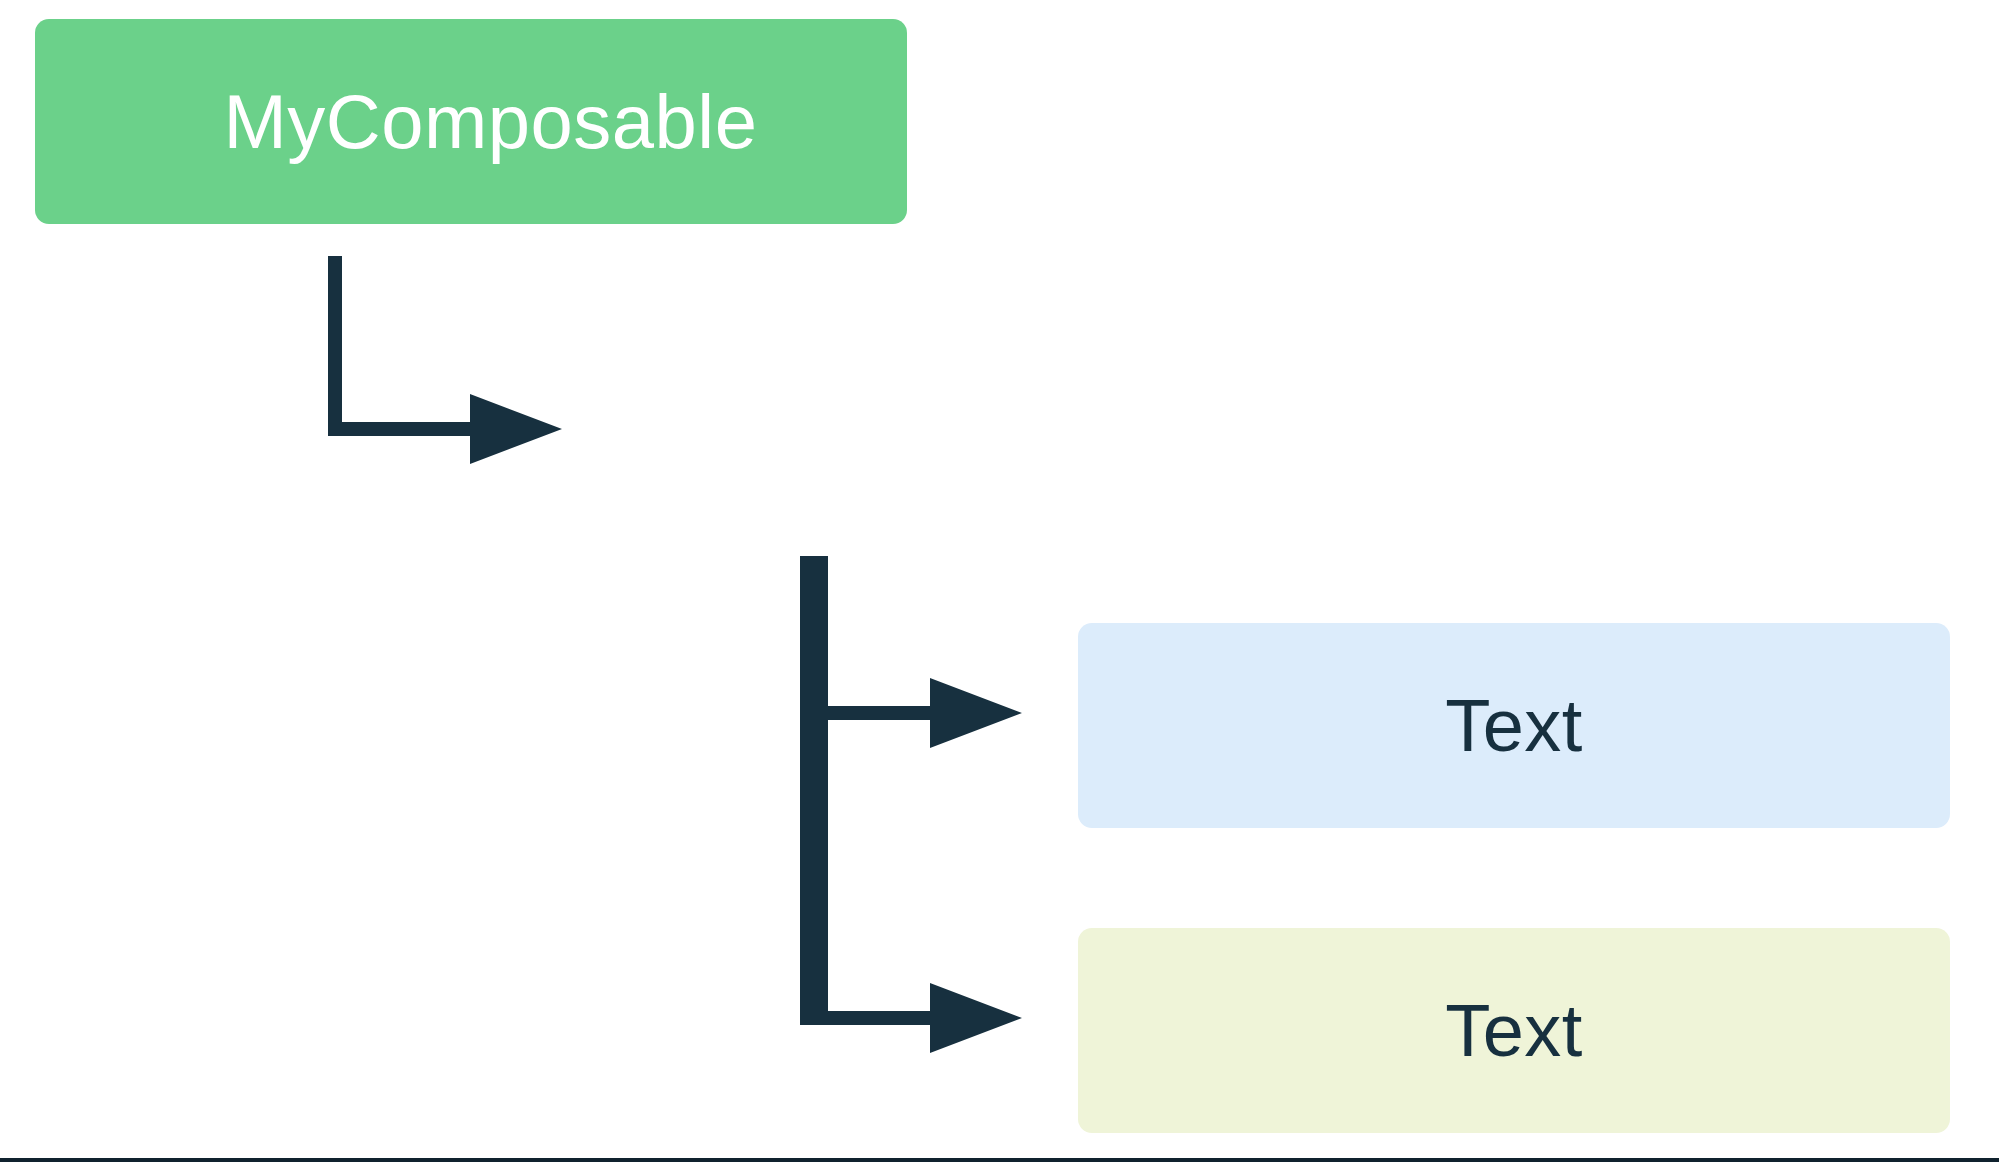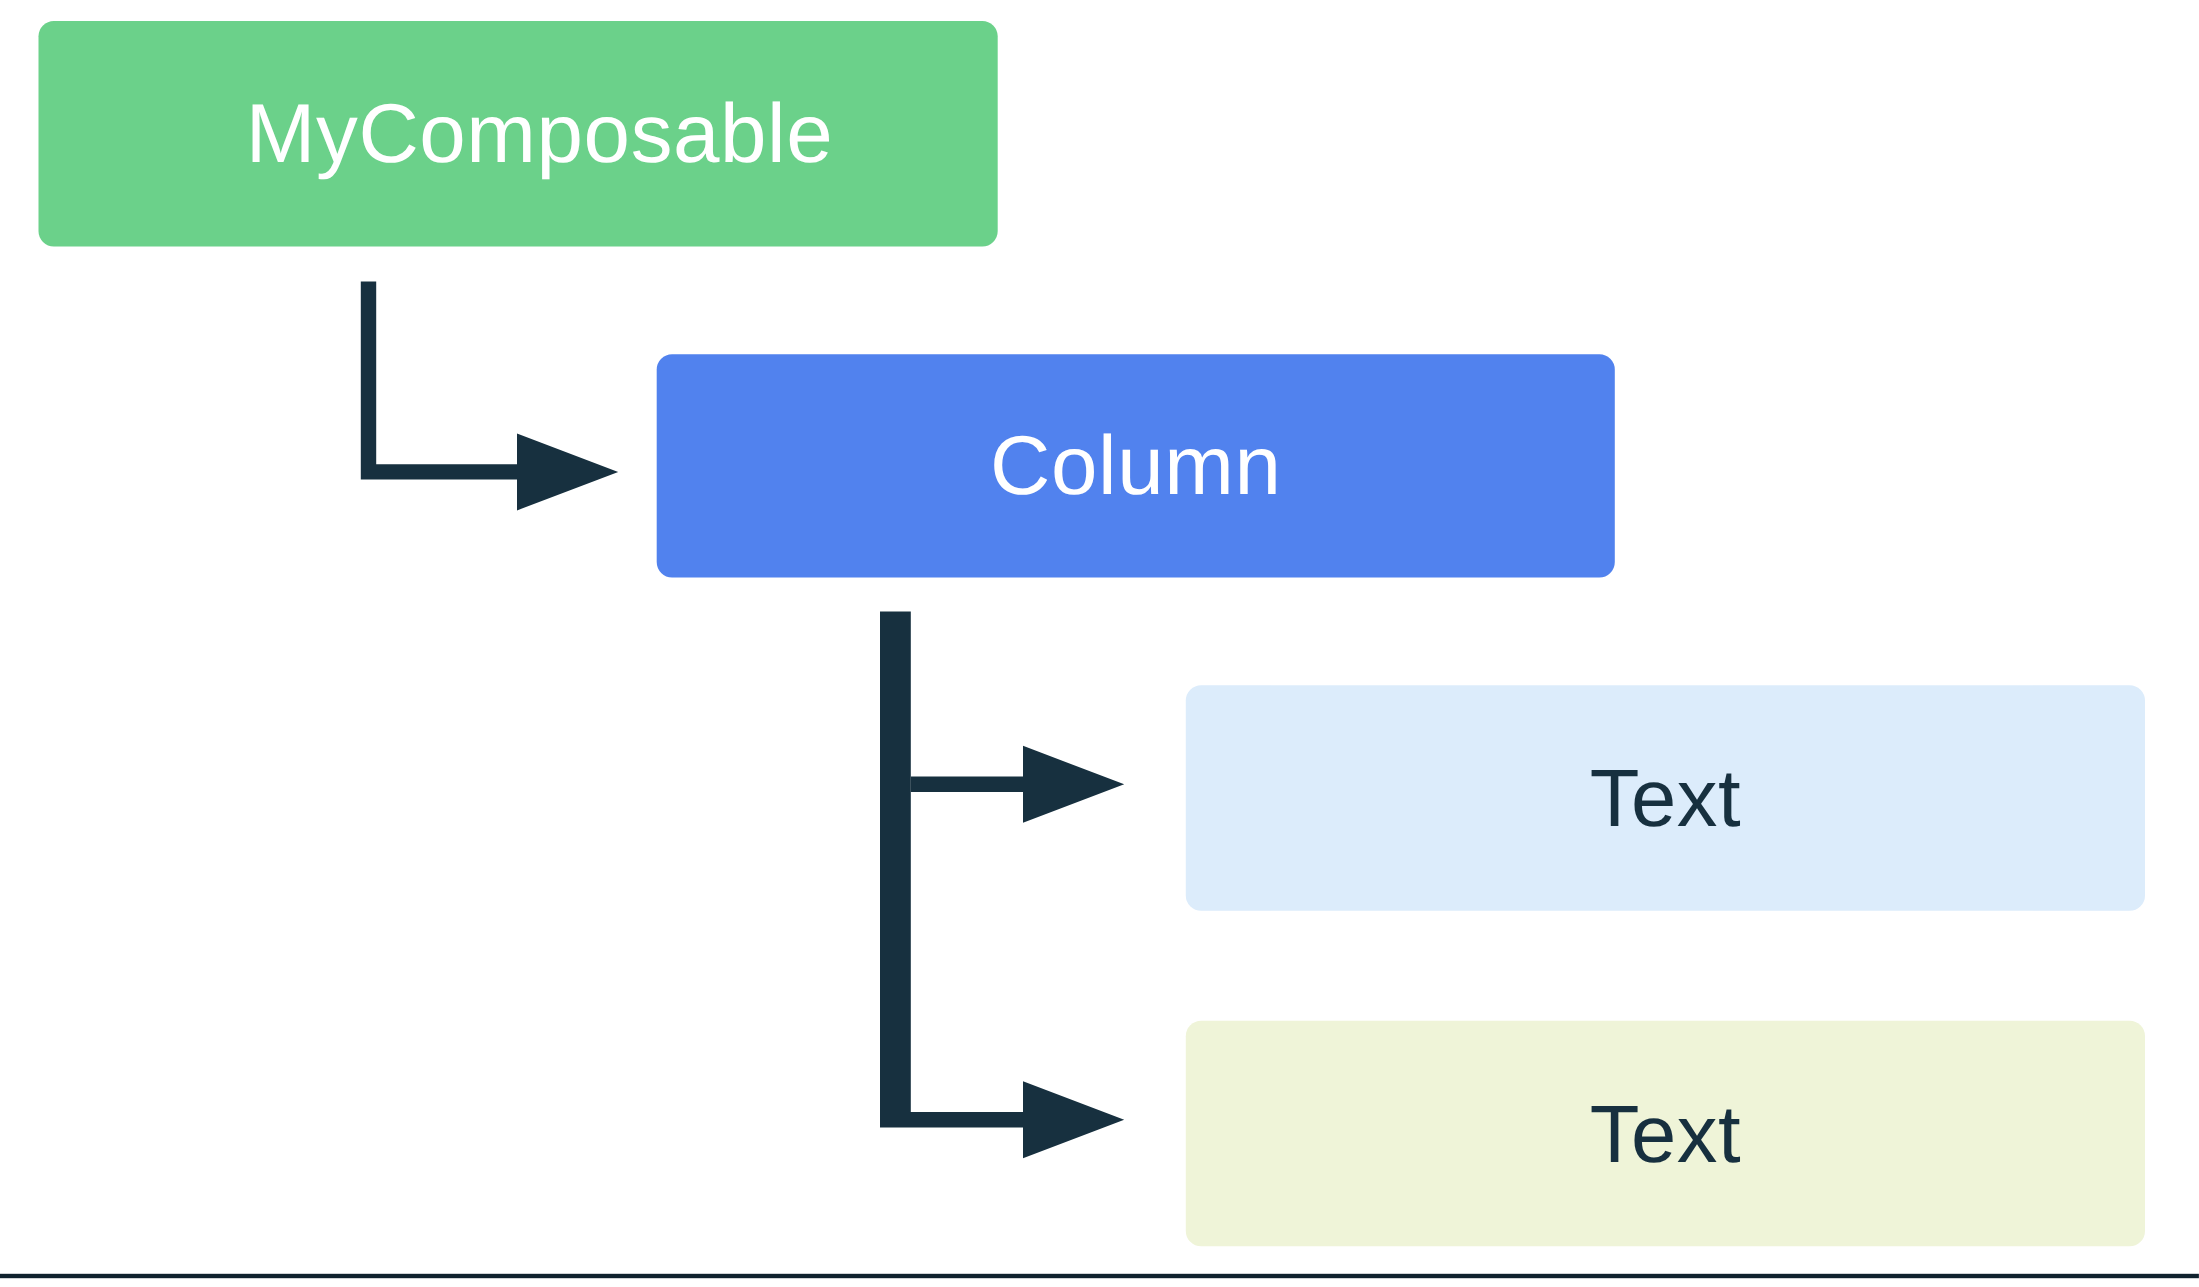--- a/index.html
+++ b/index.html
@@ -93,23 +93,20 @@
 
     <g>
       <path d="M 800 556 L 828 556 L 828 1011 L 930 1011 L 930 983 L 1022 1018 L 930 1053 L 930 1025 L 800 1025 L 800 556 Z" fill="#17303F" stroke="none"></path>
     </g>
   </svg>
 
   <div class="node" id="node-root" style="background: rgb(107, 209, 138); color: rgb(255, 255, 255); padding-left: 39px;">
     <span class="node-label">MyComposable</span>
   </div>
 
-  <div class="node" id="node-column" style="background: rgb(81, 130, 238); color: rgb(255, 255, 255);">
-    <span class="node-label">Column</span>
-  </div>
 
   <div class="node" id="node-text-1" style="background: rgb(220, 236, 251); color: rgb(23, 48, 63);">
     <span class="node-label">Text</span>
   </div>
 
   <div class="node" id="node-text-2" style="background: rgb(239, 244, 216); color: rgb(23, 48, 63);">
     <span class="node-label">Text</span>
   </div>
 
   <div class="baseline-rule" style="background: rgb(16, 34, 46);"></div>

